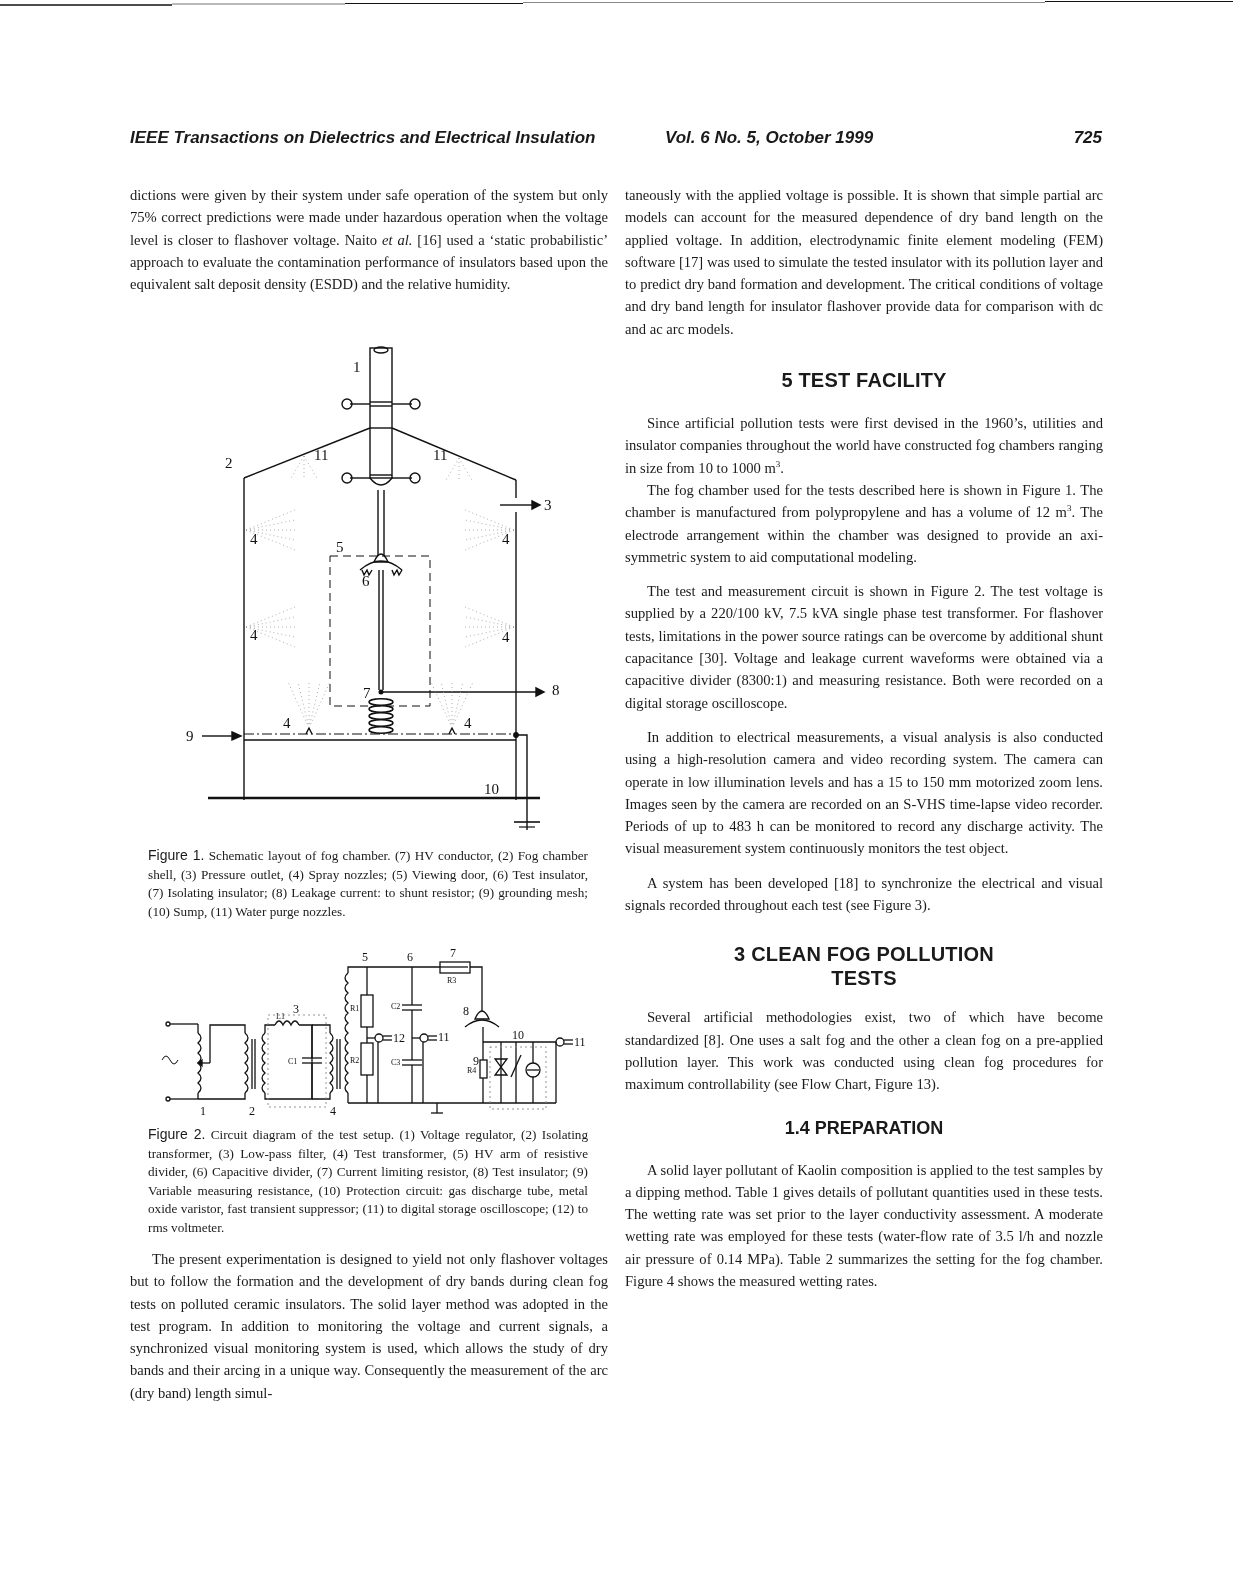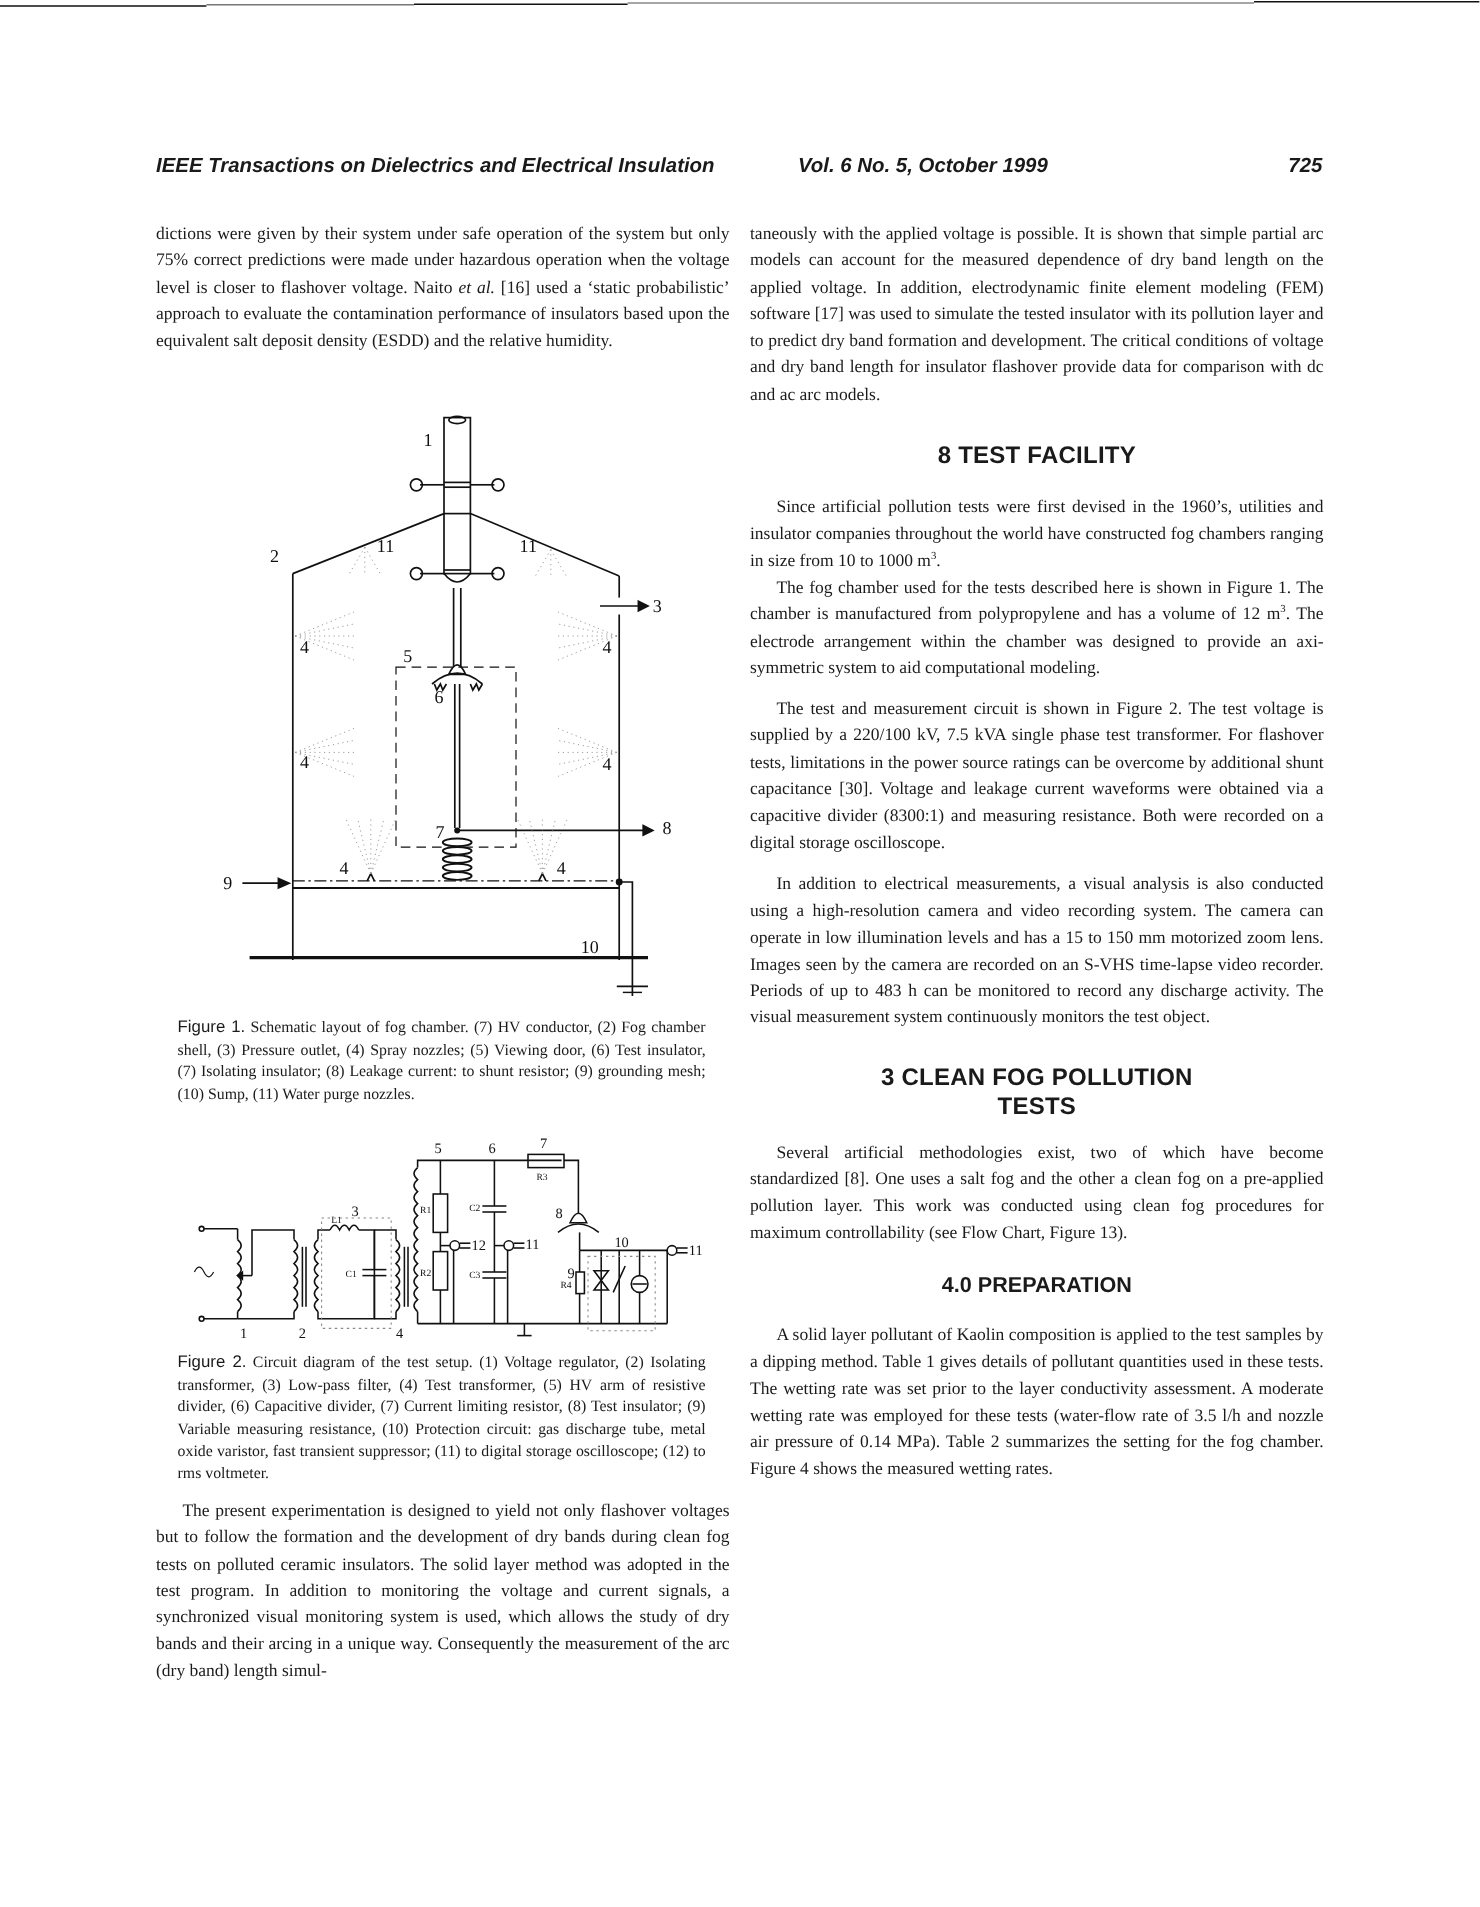--- a/index.html
+++ b/index.html
@@ -281,25 +281,26 @@
 <div class="caption" style="position:absolute; left:148px; top:1125px; width:440px;">
   <span class="fl">Figure 2.</span><span> Circuit diagram of the test setup. (1) Voltage regulator, (2) Isolating transformer, (3) Low-pass filter, (4) Test transformer, (5) </span><span class="sc">HV</span><span> arm of resistive divider, (6) Capacitive divider, (7) Current limiting resistor, (8) Test insulator; (9) Variable measuring resistance, (10) Protection circuit: gas discharge tube, metal oxide varistor, fast transient suppressor; (11) to digital storage oscilloscope; (12) to rms voltmeter.</span>
 </div>
 
 <div class="col left" style="top:1248px;">
   <p class="ind">The present experimentation is designed to yield not only flashover voltages but to follow the formation and the development of dry bands during clean fog tests on polluted ceramic insulators. The solid layer method was adopted in the test program. In addition to monitoring the voltage and current signals, a synchronized visual monitoring system is used, which allows the study of dry bands and their arcing in a unique way. Consequently the measurement of the arc (dry band) length simul-</p>
 </div>
 
 <div class="col right">
   <p>taneously with the applied voltage is possible. It is shown that simple partial arc models can account for the measured dependence of dry band length on the applied voltage. In addition, electrodynamic finite element modeling (FEM) software [17] was used to simulate the tested insulator with its pollution layer and to predict dry band formation and development. The critical conditions of voltage and dry band length for insulator flashover provide data for comparison with dc and ac arc models.</p>
-  <h2 class="sec" style="margin-top:28px; margin-bottom:20px;">8   TEST FACILITY</h2>
+  <h2 class="sec" style="margin-top:28px; margin-bottom:20px;">5   TEST FACILITY</h2>
   <p class="ind"><span>Since artificial pollution tests were first devised in the 1960’s, utilities and insulator companies throughout the world have constructed fog chambers ranging in size from 10 to 1000 m</span><sup>3</sup><span>.</span></p>
   <p class="ind" style=""><span>The fog chamber used for the tests described here is shown in Figure 1. The chamber is manufactured from polypropylene and has a volume of 12 m</span><sup>3</sup><span>. The electrode arrangement within the chamber was designed to provide an axi-symmetric system to aid computational modeling.</span></p>
   <p class="ind" style="margin-top:12px;">The test and measurement circuit is shown in Figure 2. The test voltage is supplied by a 220/100 kV, 7.5 kVA single phase test transformer. For flashover tests, limitations in the power source ratings can be overcome by additional shunt capacitance [30]. Voltage and leakage current waveforms were obtained via a capacitive divider (8300:1) and measuring resistance. Both were recorded on a digital storage oscilloscope.</p>
   <p class="ind" style="margin-top:12px;">In addition to electrical measurements, a visual analysis is also conducted using a high-resolution camera and video recording system. The camera can operate in low illumination levels and has a 15 to 150 mm motorized zoom lens. Images seen by the camera are recorded on an S-VHS time-lapse video recorder. Periods of up to 483 h can be monitored to record any discharge activity. The visual measurement system continuously monitors the test object.</p>
+  <p class="ind" style="margin-top:12px;">A system has been developed [18] to synchronize the electrical and visual signals recorded throughout each test (see Figure 3).</p>
   <div style="margin-top:26px; margin-bottom:16px;">
     <h2 class="sec">3   CLEAN FOG POLLUTION</h2>
     <h2 class="sec">TESTS</h2>
   </div>
   <p class="ind">Several artificial methodologies exist, two of which have become standardized [8]. One uses a salt fog and the other a clean fog on a pre-applied pollution layer. This work was conducted using clean fog procedures for maximum controllability (see Flow Chart, Figure 13).</p>
-  <h3 class="subsec" style="margin-top:22px; margin-bottom:20px;">4.0   PREPARATION</h3>
+  <h3 class="subsec" style="margin-top:22px; margin-bottom:20px;">1.4   PREPARATION</h3>
   <p class="ind">A solid layer pollutant of Kaolin composition is applied to the test samples by a dipping method. Table 1 gives details of pollutant quantities used in these tests. The wetting rate was set prior to the layer conductivity assessment. A moderate wetting rate was employed for these tests (water-flow rate of 3.5 l/h and nozzle air pressure of 0.14 MPa). Table 2 summarizes the setting for the fog chamber. Figure 4 shows the measured wetting rates.</p>
 </div>
 
 </body></html>

